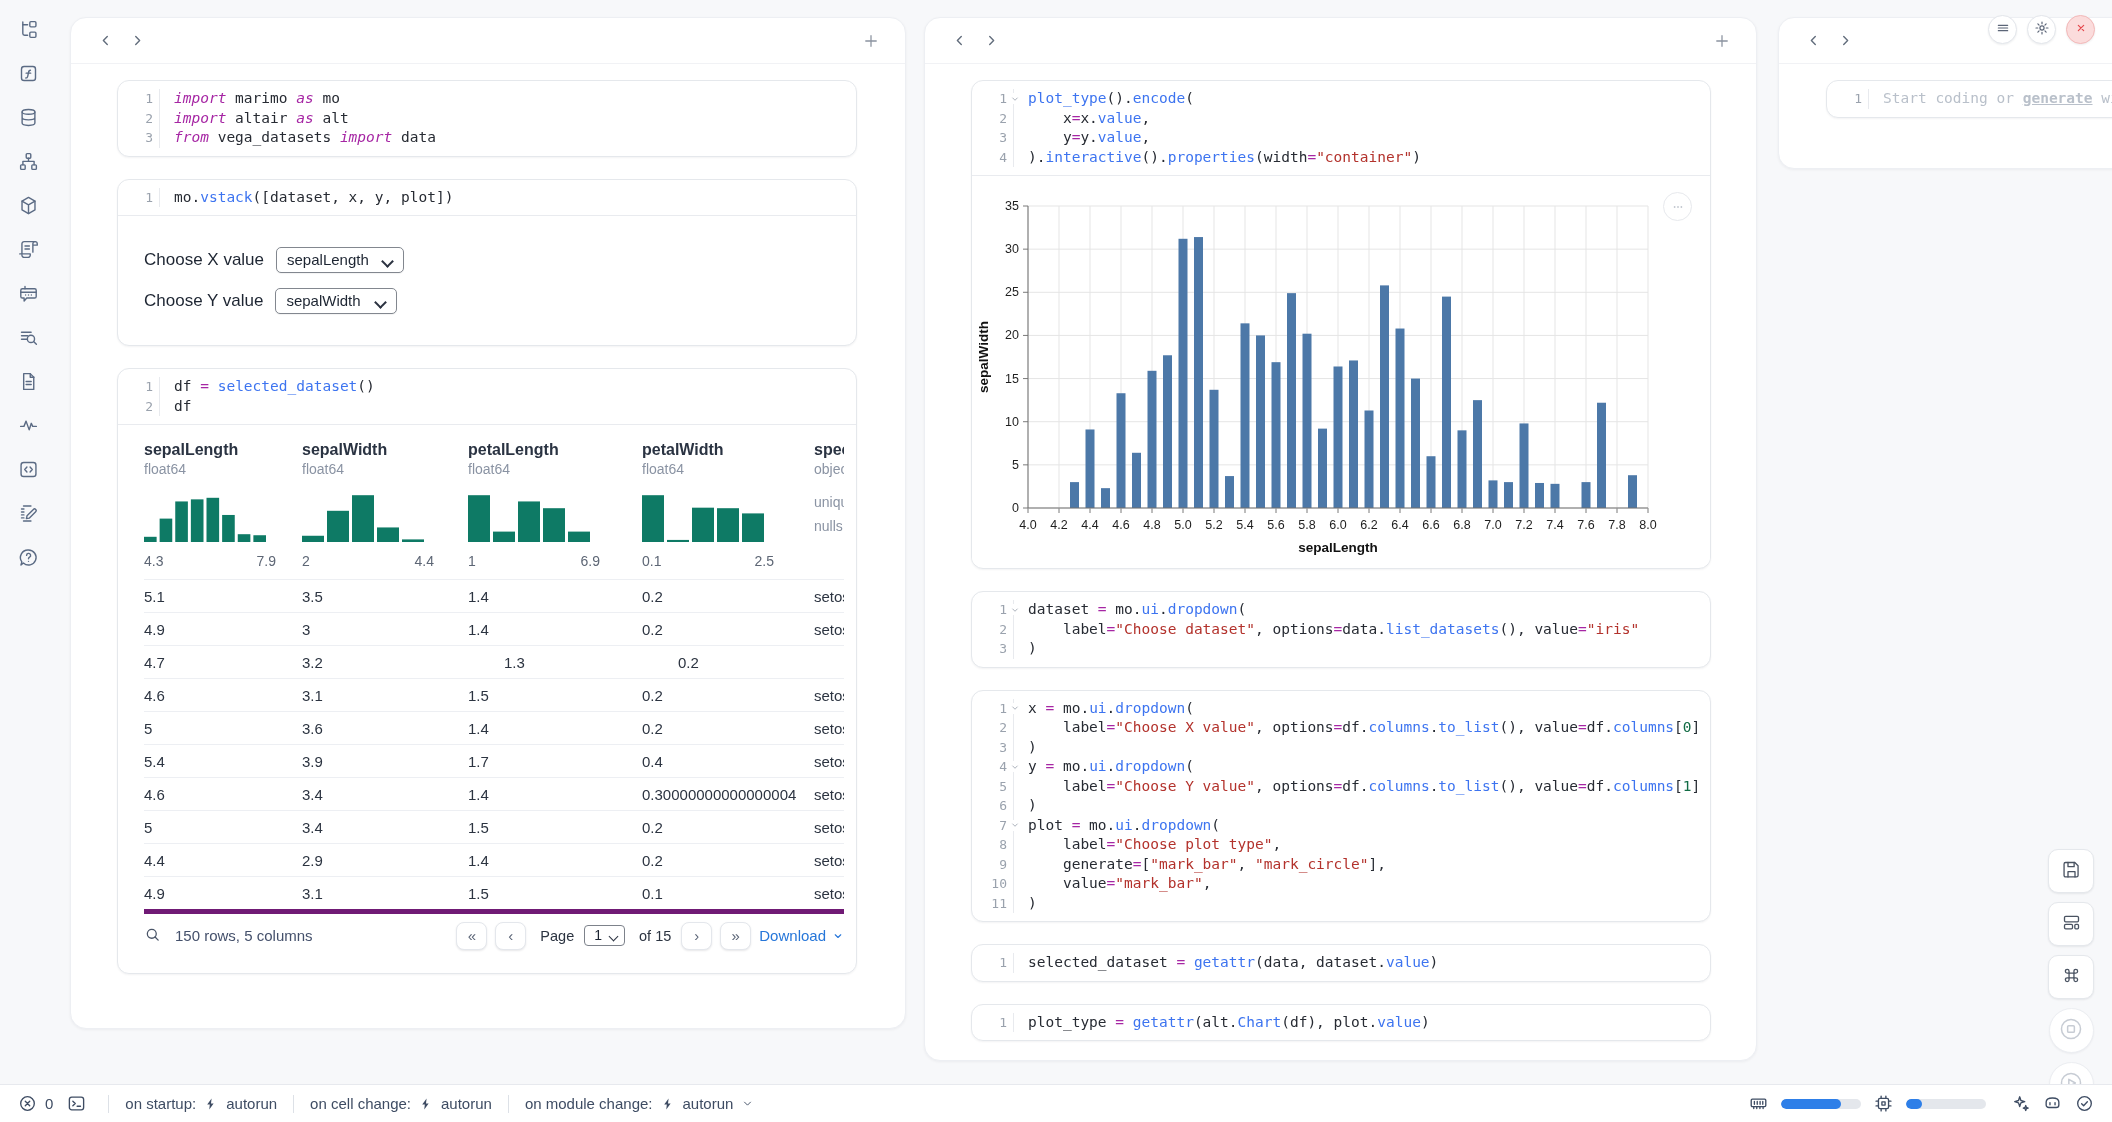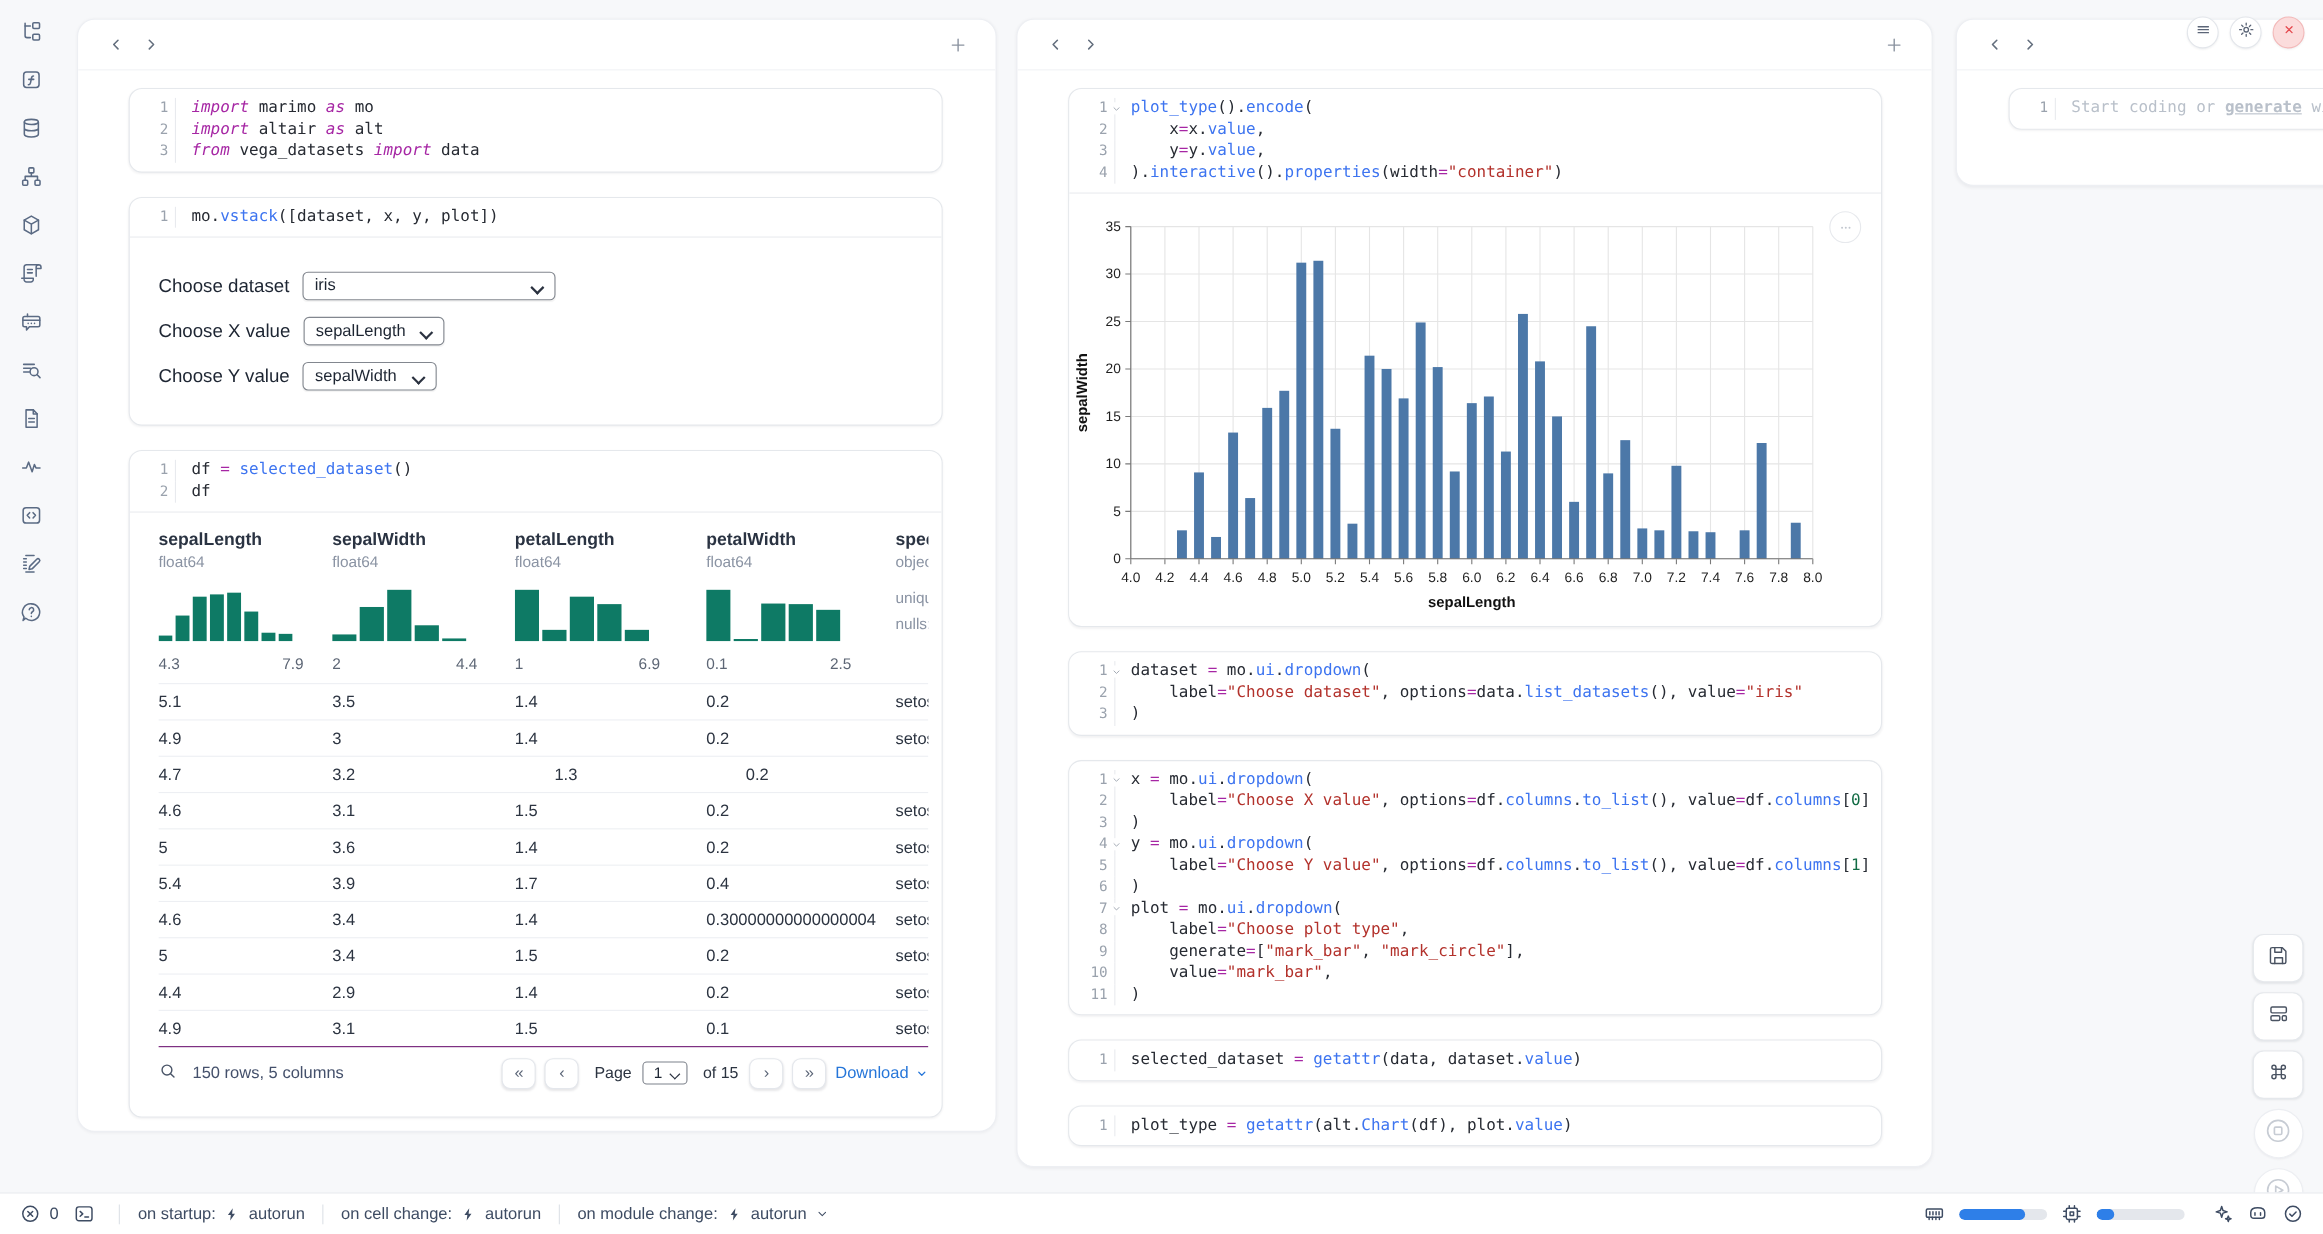--- a/index.html
+++ b/index.html
@@ -40,21 +40,21 @@
   
   .tbl { width:700px; overflow:hidden; }
   .tbl-head { display:flex; }
   .tbl-col { flex:0 0 auto; }
   .col-name { font-weight:bold; font-size:16px; color:#2a3342; }
   .col-dtype { font-size:14px; color:#8a93a3; margin-top:2px; }
   .col-hist { margin-top:13px; }
   .col-minmax { display:flex; justify-content:space-between; width:132px; font-size:14px; color:#5d6675; margin-top:7px; margin-bottom:10px; }
   .col-meta { font-size:14px; color:#8a93a3; margin-top:13px; line-height:24px; }
   .tr { display:flex; border-top:1px solid #edeff3; height:33px; align-items:center; font-size:15px; color:#2c3441; }
-  .tbl-foot { display:flex; align-items:center; height:48px; border-top:1px solid #701a75; font-size:15px; color:#44506b; }
+  .tbl-foot { display:flex; align-items:center; height:48px; border-top:5px solid #701a75; font-size:15px; color:#44506b; }
   .foot-left { display:flex; align-items:center; gap:14px; }
   .foot-right { margin-left:auto; display:flex; align-items:center; gap:8px; }
   .pg-btn { width:31px; height:28px; border:1px solid #e4e7ec; border-radius:8px; background:#fff; box-shadow:0 1px 2px rgba(16,24,40,.1); color:#5b6577; display:flex; align-items:center; justify-content:center; font-size:15px; cursor:pointer; }
   .page-label { font-size:14.5px; color:#2c3441; margin:0 2px 0 6px; }
   .page-select { position:relative; border:1px solid #7d828b; border-radius:4px; background:#fff; padding:1px 22px 2px 9px; font-size:14px; color:#1d2532; cursor:pointer; }
   .page-select::after { content:""; position:absolute; right:7px; top:7px; width:6px; height:6px; border-right:1.8px solid #2b3240; border-bottom:1.8px solid #2b3240; transform:rotate(45deg); }
   .download { color:#2676d9; font-size:15px; display:flex; gap:6px; align-items:center; cursor:pointer; }
 
   
   .chart-out { position:relative; padding:6px 0 0 0; border-top:1px solid #e9ebef; }
@@ -213,24 +213,20 @@
           </div>
         </div>
         <div class="cell">
           <div class="code-wrap">
             <div class="cl">
               <span class="ln">1</span>
               <span class="lc"><span class="tk-t">mo.</span><span class="tk-f">vstack</span><span class="tk-t">([dataset, x, y, plot])</span></span>
             </div>
           </div>
           <div class="cell-output">
-            <div class="dd-row">
-              <span>Choose dataset</span>
-              <div class="select" style="width: 230px;"><span>iris</span></div>
-            </div>
             <div class="dd-row">
               <span>Choose X value</span>
               <div class="select" style="width: 128px;"><span>sepalLength</span></div>
             </div>
             <div class="dd-row">
               <span>Choose Y value</span>
               <div class="select" style="width: 122px;"><span>sepalWidth</span></div>
             </div>
           </div>
         </div>

